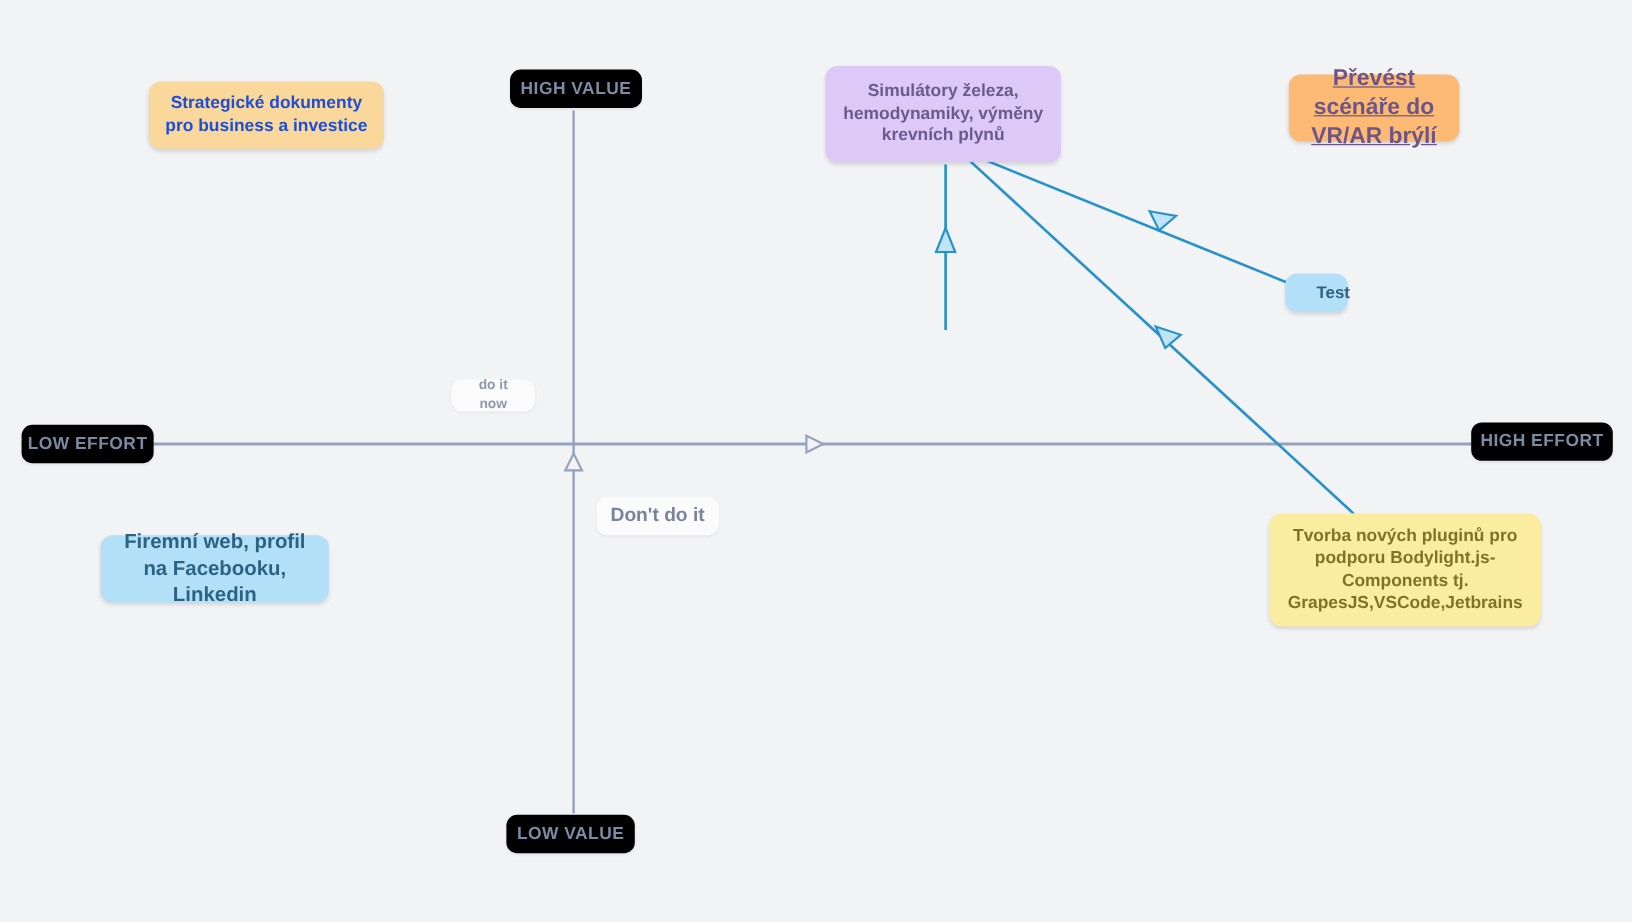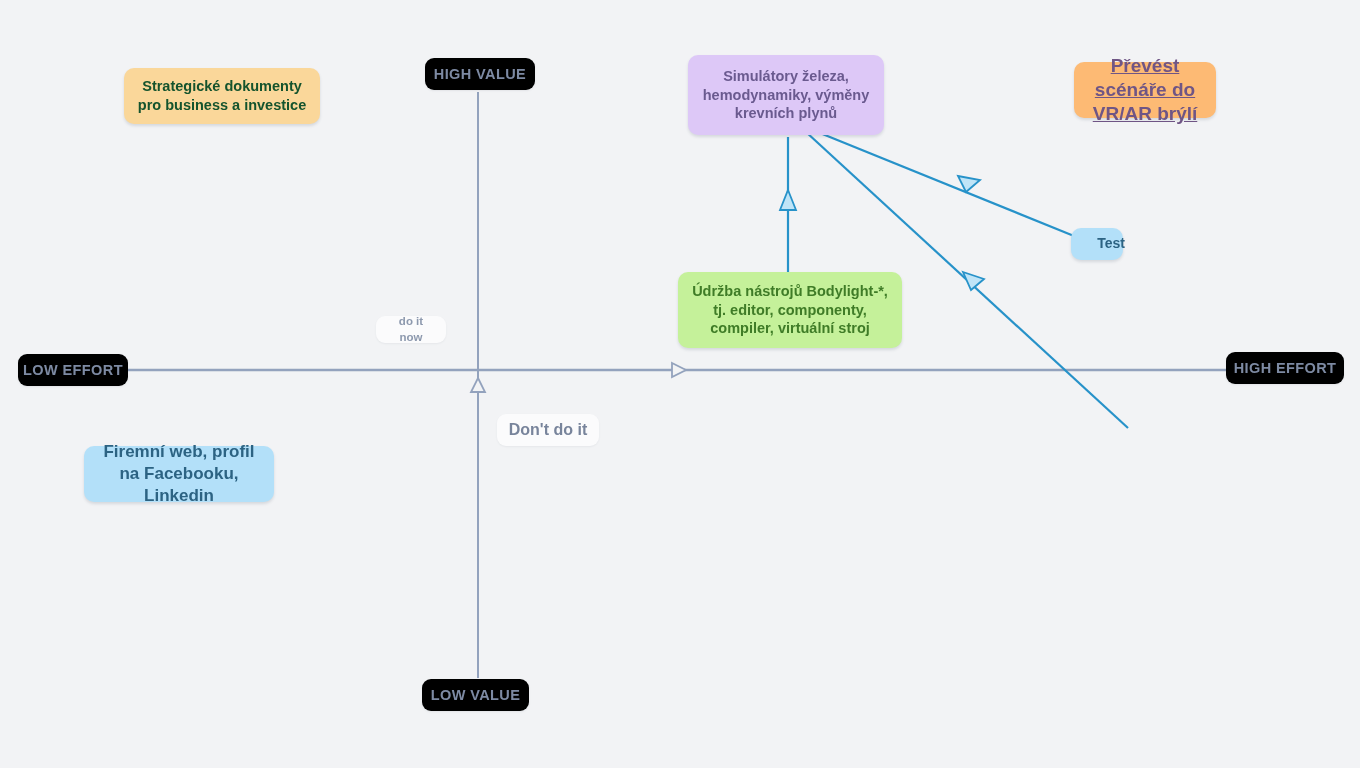--- a/index.html
+++ b/index.html
@@ -69,21 +69,21 @@
     display: flex;
     align-items: center;
     justify-content: center;
     text-align: center;
     font-weight: bold;
     line-height: 1.28;
     box-sizing: border-box;
     padding: 6px 9px;
     box-shadow: 0 2px 3px rgba(70,80,100,0.16);
   }
-  .card.orange { background: #fad79a; color: #14532d; font-size: 14.5px; }
+  .card.orange { background: #fad79a; color: #1d4ed8; font-size: 14.5px; }
   .card.purple { background: #ddc8f7; color: #6a5a8f; font-size: 14.5px; }
   .card.pink   { background: #fdba74; color: #6f5585; font-size: 19px; text-decoration: underline; }
   .card.green  { background: #c5f19a; color: #3f7c27; font-size: 14.5px; }
   .card.yellow { background: #faeda0; color: #7f7425; font-size: 14.5px; }
   .card.blue   { background: #b3e0f9; color: #2c6383; font-size: 17px; }
   .card.blue.small { font-size: 14px; padding-left: 37px; }
 </style>
 </head>
 <body>
 
@@ -121,20 +121,20 @@
 
 
   <div class="quad-label big" style="left:497px; top:414px; width:102px; height:32px;">Don't do it</div>
 
   <div class="card orange" style="left:124px; top:68px; width:196px; height:56px;">Strategické dokumenty pro business a investice</div>
 
   <div class="card purple" style="left:688px; top:55px; width:196px; height:80px;">Simulátory železa, hemodynamiky, výměny krevních plynů</div>
 
   <div class="card pink" style="left:1074px; top:62px; width:142px; height:56px;">Převést scénáře do VR/AR brýlí</div>
 
-  <div class="card green" style="left:678px; top:272px; width:224px; height:76px;">Údržba nástrojů Bodylight-*, tj. editor, componenty, compiler, virtuální stroj</div>
 
   <div class="card blue small" style="left:1071px; top:228px; width:52px; height:32px;">Test</div>
 
+  <div class="card yellow" style="left:1058px; top:428px; width:226px; height:94px;">Tvorba nových pluginů pro podporu Bodylight.js-Components tj. GrapesJS,VSCode,Jetbrains</div>
 
   <div class="card blue" style="left:84px; top:446px; width:190px; height:56px;">Firemní web, profil na Facebooku, Linkedin</div>
 
 </div>
 
 </body></html>

